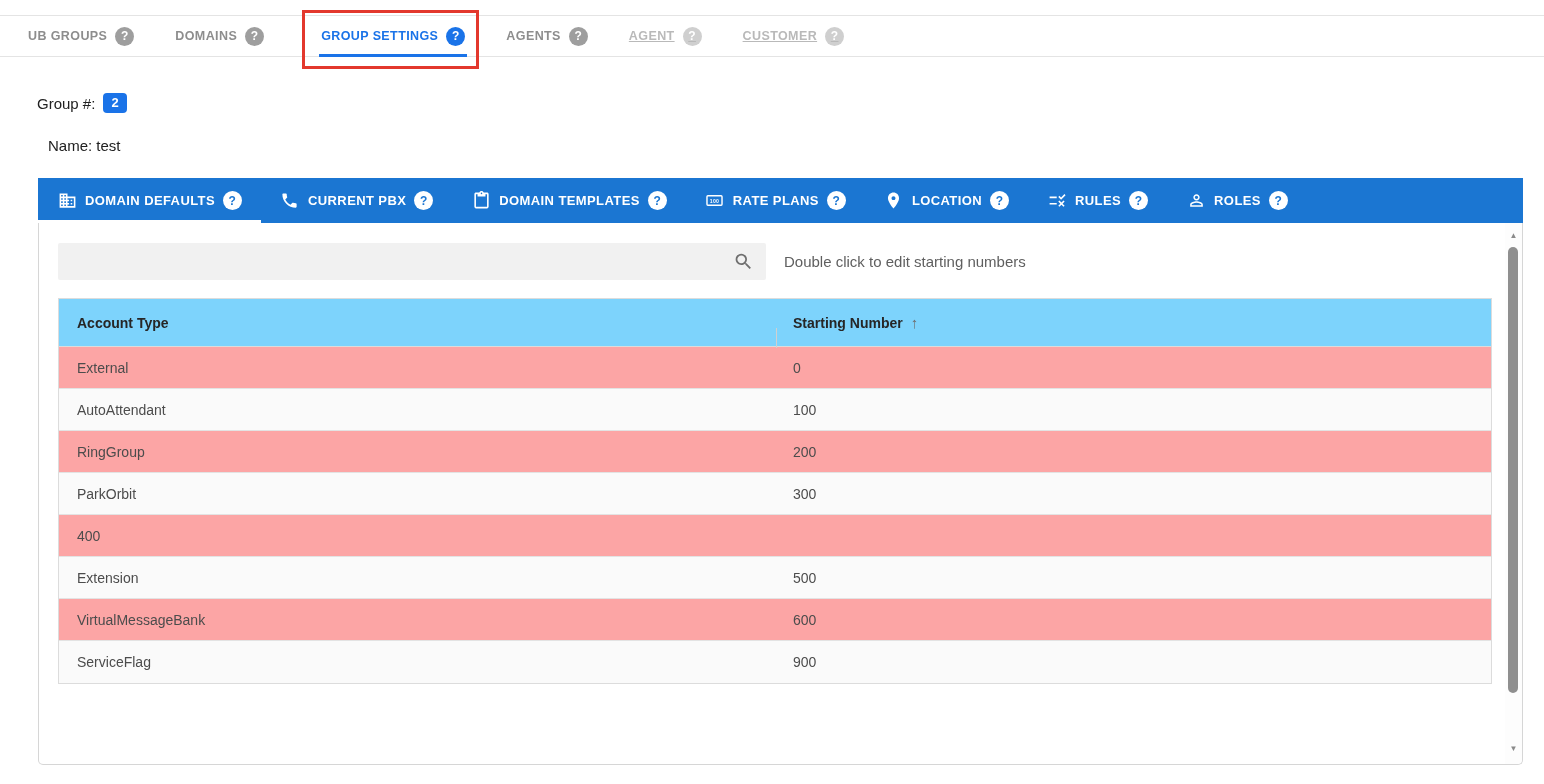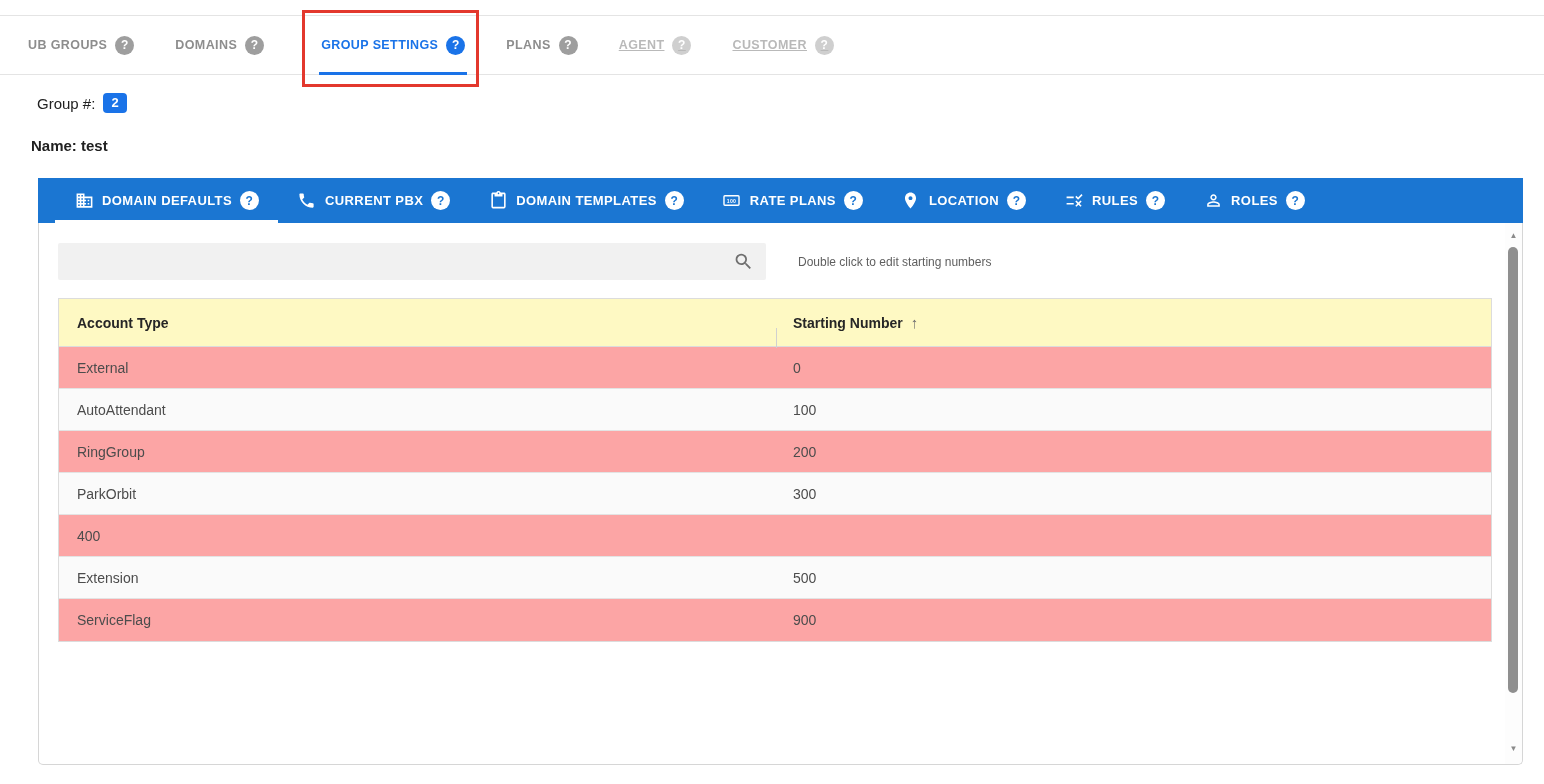--- a/index.html
+++ b/index.html
@@ -1,21 +1,21 @@
 <!DOCTYPE html>
 <html><head>
 <meta charset="utf-8">
 <style>
   * { margin:0; padding:0; box-sizing:border-box; }
   html,body { width:1544px; height:784px; background:#ffffff; overflow:hidden;
               font-family:"Liberation Sans", sans-serif; }
   .page { position:relative; width:1544px; height:784px; background:#fff; }
 
   
-  .top-nav { position:absolute; left:0; top:15px; width:1544px; height:60px;
+  .top-nav { position:absolute; left:0; top:15px; width:1544px; height:42px;
              border-top:1px solid #e4e4e4; border-bottom:1px solid #e4e4e4;
              display:flex; align-items:center; padding-left:24px; }
   .top-tab { position:relative; height:100%; display:flex; align-items:center; gap:8px;
              margin-right:33px; padding:0 4px; font-size:12.5px; font-weight:bold;
              letter-spacing:.4px; color:#8d8d8d; cursor:pointer; white-space:nowrap; }
   .help-badge { width:19px; height:19px; border-radius:50%; background:#9e9e9e; color:#fff;
                 font-size:12px; font-weight:bold; display:flex; align-items:center;
                 justify-content:center; flex:0 0 auto; }
   .top-tab.dim { color:#b9b9b9;text-decoration:underline; }
   .top-tab.dim .help-badge { background:#cfcfcf; }
@@ -24,26 +24,26 @@
   .top-tab.active::after { content:""; position:absolute; left:2px; right:2px; bottom:-1px;
                            height:3px; background:#1a73e8; }
   .highlight-box { position:absolute; left:-15px; right:-10px; top:-6px; bottom:-13px;
                    border:3px solid #e3382d; pointer-events:none; }
 
   
   .group-line { position:absolute; left:37px; top:93px; font-size:15px; color:#212121;
                 display:flex; align-items:center; gap:8px; }
   .num-badge { background:#1a73e8; color:#fff; font-size:13px; font-weight:bold;
                border-radius:4px; padding:2px 8px; line-height:16px; }
-  .name-line { position:absolute; left:31px; top:137px; font-size:15px; color:#212121;font-weight:bold; }
+  .name-line { position:absolute; left:48px; top:137px; font-size:15px; color:#212121; }
 
   
   .panel { position:absolute; left:38px; top:178px; width:1485px; }
   .blue-bar { height:45px; background:#1b76d2; display:flex; align-items:stretch;
-              padding-left:17px; }
+              padding-left:0; }
   .btab { position:relative; display:flex; align-items:center; gap:8px; padding:0 19px;
           color:#fff; font-size:13px; font-weight:bold; letter-spacing:.4px; cursor:pointer;
           white-space:nowrap; }
   .btab .bicon { width:20px; height:20px; display:flex; align-items:center; justify-content:center; }
   .btab .bicon svg { width:19px; height:19px; fill:#fff; }
   .bhelp { width:19px; height:19px; border-radius:50%; background:#fff; color:#1b76d2;
            font-size:12px; font-weight:bold; display:flex; align-items:center; justify-content:center; }
   .btab.active::after { content:""; position:absolute; left:0; right:0; bottom:0; height:3px;
                         background:#fff; }
 
@@ -51,26 +51,26 @@
                 border:1px solid #d6d6d6; border-top:none; border-radius:0 0 5px 5px; }
 
   
   .search-row { position:absolute; left:19px; top:20px; display:flex; align-items:center; }
   .search-box { position:relative; width:708px; height:37px; background:#f1f1f1; border-radius:2px; }
   .search-input { width:100%; height:100%; background:transparent; border:none; outline:none;
                   padding:0 44px 0 14px; font-size:15px; font-family:"Liberation Sans",sans-serif;
                   color:#333; }
   .search-icon { position:absolute; right:12px; top:8px; width:21px; height:21px; cursor:pointer; }
   .search-icon svg { width:21px; height:21px; fill:#6f6f6f; }
-  .hint-text { margin-left:32px; font-size:12px; color:#5f5f5f; }
+  .hint-text { margin-left:18px; font-size:15px; color:#5f5f5f; }
 
   
   .tbl { position:absolute; left:19px; top:75px; width:1434px;
          border:1px solid #dcdcdc; font-size:14px; }
-  .tbl-header { display:flex; height:48px; align-items:center; background:#fef9c3;
+  .tbl-header { display:flex; height:48px; align-items:center; background:#7dd3fc;
                 border-bottom:1px solid #dcdcdc; font-weight:bold; color:#262626; }
   .col-type { width:716px; padding-left:18px; display:flex; align-items:center; }
   .col-num  { flex:1; padding-left:17px; display:flex; align-items:flex-end; gap:8px;
               border-left:1px solid transparent; position:relative; }
   .tbl-header .col-num::before { content:""; position:absolute; left:0; top:14px; height:20px;
                                  width:1px; background:#d0d0d0; }
   .sort-arrow { color:#6f6f6f; font-size:15px; font-weight:normal; }
   .tbl-row { display:flex; height:42px; align-items:center; color:#4c4c4c; cursor:pointer;
              border-bottom:1px solid #e3e3e3; background:#fca5a5; }
   .tbl-row:nth-child(odd) { background:#fafafa; }
@@ -98,21 +98,21 @@
     <div class="top-tab">
       <span>DOMAINS</span>
       <span class="help-badge">?</span>
     </div>
     <div class="top-tab active">
       <span class="highlight-box"></span>
       <span>GROUP SETTINGS</span>
       <span class="help-badge">?</span>
     </div>
     <div class="top-tab">
-      <span>PLANS</span>
+      <span>AGENTS</span>
       <span class="help-badge">?</span>
     </div>
     <div class="top-tab dim">
       <span>AGENT</span>
       <span class="help-badge">?</span>
     </div>
     <div class="top-tab dim">
       <span>CUSTOMER</span>
       <span class="help-badge">?</span>
     </div>
@@ -245,20 +245,24 @@
           <div class="col-num">300</div>
         </div>
         <div class="tbl-row">
           <div class="col-num">400</div>
         </div>
         <div class="tbl-row">
           <div class="col-type">Extension</div>
           <div class="col-num">500</div>
         </div>
         <div class="tbl-row">
+          <div class="col-type">VirtualMessageBank</div>
+          <div class="col-num">600</div>
+        </div>
+        <div class="tbl-row">
           <div class="col-type">ServiceFlag</div>
           <div class="col-num">900</div>
         </div>
       </div>
 
       <div class="vscroll">
         <div class="scroll-arrow scroll-up">▲</div>
         <div class="scroll-thumb"></div>
         <div class="scroll-arrow scroll-down">▼</div>
       </div>

